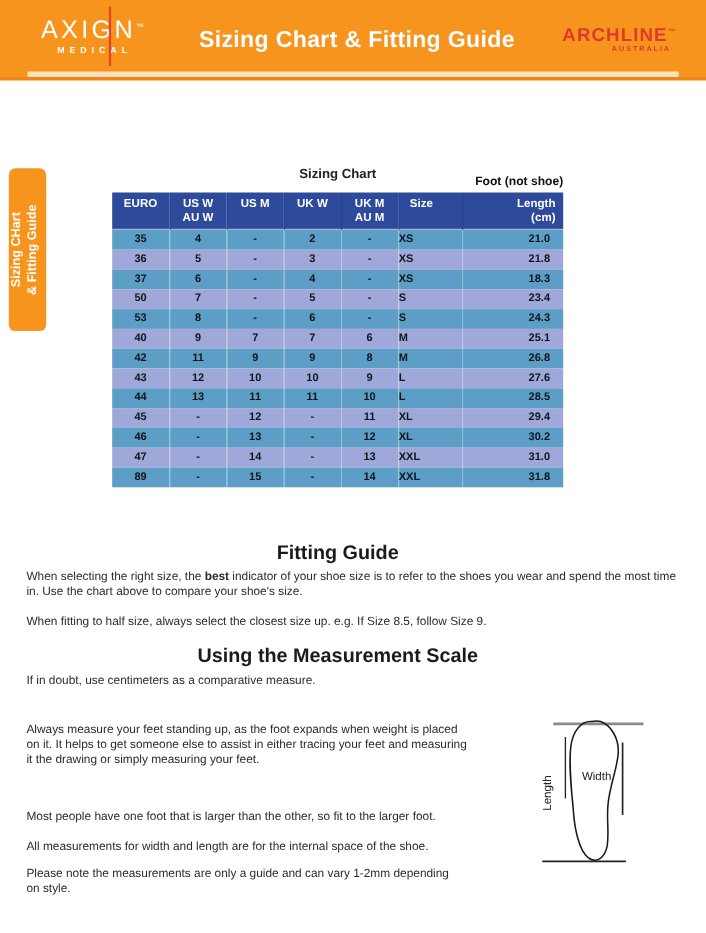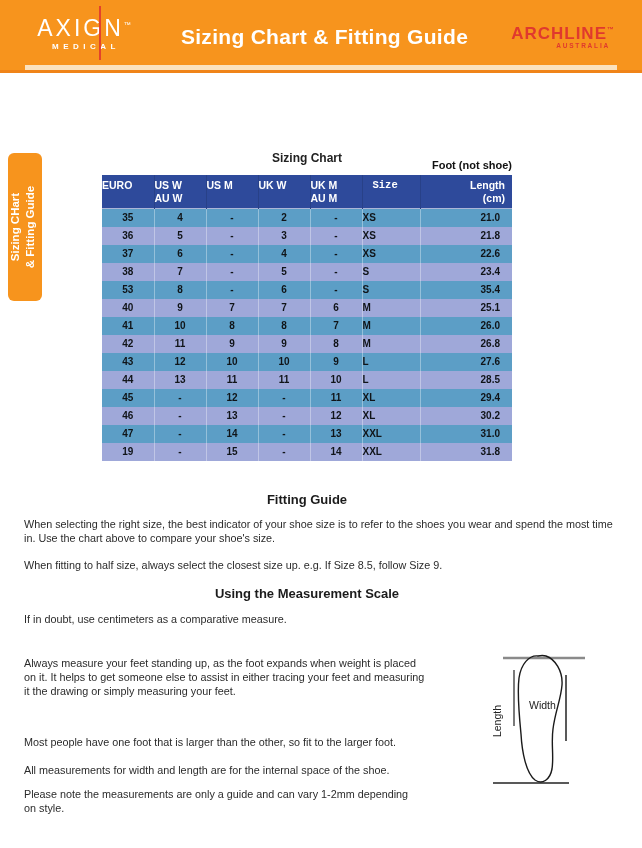--- a/index.html
+++ b/index.html
@@ -29,46 +29,46 @@
 
   
   .chart-area { position:absolute; left:102px; top:150px; width:410px; }
   .chart-titles { position:relative; height:25px; }
   .chart-title { position:absolute; left:0; right:0; top:1px; text-align:center; font-size:12px; font-weight:bold; color:#222; }
   .chart-note { position:absolute; right:0px; top:9px; font-size:11px; font-weight:bold; color:#111;text-align:right; }
 
   table { border-collapse:collapse; table-layout:fixed; width:410px; }
   col.c0,col.c1,col.c2,col.c3,col.c4 { width:52px; }
   col.c5 { width:58px; } col.c6 { width:92px; }
-  thead th { background:var(--header-blue); color:#fff; font-size:10.5px; font-weight:bold; vertical-align:top; padding:4px 0 3px 0; line-height:13px; text-align:left; }
-  thead th.c5 { text-align:left; padding-left:10px;font-family:Liberation Mono, monospace; }
+  thead th { background:var(--header-blue); color:#fff; font-size:10.5px; font-weight:bold; vertical-align:top; padding:4px 0 3px 0; line-height:13px; text-align:center; }
+  thead th.c5 { text-align:left; padding-left:10px; }
   thead th.c6 { text-align:right; padding-right:7px; }
   th + th { border-left:1px solid rgba(0,0,0,0.12); }
   tbody td { height:18px; line-height:18px; font-size:10px; font-weight:bold; color:#101418; text-align:center; padding:0; }
   tbody td.c5 { text-align:left; }
   tbody td.c6 { text-align:right; padding-right:12px; }
   td + td { border-left:1px solid rgba(255,255,255,0.35); }
   tbody tr:nth-child(odd)  td { background:var(--row-teal); }
   tbody tr:nth-child(even) td { background:var(--row-periwinkle); }
   thead tr { border-bottom:1px solid rgba(255,255,255,0.6); }
 
   
   .fitting { position:absolute; left:22px; top:487px; width:600px; font-size:10.8px; color:#2b2b2b; }
-  .fitting .hd { position:absolute; left:0; width:570px; text-align:center; font-size:13px; font-weight:bold; color:#1b1b1b; }
+  .fitting .hd { position:absolute; left:0; width:570px; text-align:center; font-size:18px; font-weight:bold; color:#1b1b1b; }
   .fg-h  { top:5px; }
   .ms-h  { top:99px; }
   .para  { position:absolute; left:2px; line-height:14px; }
   .p1 { top:30px;  width:600px; }
   .p2 { top:71px;  width:600px; }
   .p3 { top:125px; width:600px; }
   .p4 { top:169px; width:490px; white-space:pre-line; }
   .p5 { top:216px; width:560px;margin-top:32px; }
   .p6 { top:276px; width:560px; }
   .p7 { top:300px; width:560px; white-space:pre-line; }
-  .bold { font-weight:normal; }
+  .bold { font-weight:bold; }
 
   
   .foot-diagram { position:absolute; left:485px; top:642px; width:160px; height:150px; }
   .foot-diagram svg text { font-family:"Liberation Sans", sans-serif; }
 </style>
 </head>
 <body>
 
 <div class="page">
 
@@ -157,59 +157,50 @@
             <td class="c5">XS</td>
             <td class="c6">21.8</td>
           </tr>
           <tr>
             <td class="c0">37</td>
             <td class="c1">6</td>
             <td class="c2">-</td>
             <td class="c3">4</td>
             <td class="c4">-</td>
             <td class="c5">XS</td>
-            <td class="c6">22.6</td>
-          </tr>
-          <tr>
-            <td class="c0">38</td>
+            <td class="c6">18.3</td>
+          </tr>
+          <tr>
+            <td class="c0">50</td>
             <td class="c1">7</td>
             <td class="c2">-</td>
             <td class="c3">5</td>
             <td class="c4">-</td>
             <td class="c5">S</td>
             <td class="c6">23.4</td>
           </tr>
           <tr>
             <td class="c0">53</td>
             <td class="c1">8</td>
             <td class="c2">-</td>
             <td class="c3">6</td>
             <td class="c4">-</td>
             <td class="c5">S</td>
-            <td class="c6">35.4</td>
+            <td class="c6">24.3</td>
           </tr>
           <tr>
             <td class="c0">40</td>
             <td class="c1">9</td>
             <td class="c2">7</td>
             <td class="c3">7</td>
             <td class="c4">6</td>
             <td class="c5">M</td>
             <td class="c6">25.1</td>
           </tr>
           <tr>
-            <td class="c0">41</td>
-            <td class="c1">10</td>
-            <td class="c2">8</td>
-            <td class="c3">8</td>
-            <td class="c4">7</td>
-            <td class="c5">M</td>
-            <td class="c6">26.0</td>
-          </tr>
-          <tr>
             <td class="c0">42</td>
             <td class="c1">11</td>
             <td class="c2">9</td>
             <td class="c3">9</td>
             <td class="c4">8</td>
             <td class="c5">M</td>
             <td class="c6">26.8</td>
           </tr>
           <tr>
             <td class="c0">43</td>
@@ -250,21 +241,21 @@
           <tr>
             <td class="c0">47</td>
             <td class="c1">-</td>
             <td class="c2">14</td>
             <td class="c3">-</td>
             <td class="c4">13</td>
             <td class="c5">XXL</td>
             <td class="c6">31.0</td>
           </tr>
           <tr>
-            <td class="c0">19</td>
+            <td class="c0">89</td>
             <td class="c1">-</td>
             <td class="c2">15</td>
             <td class="c3">-</td>
             <td class="c4">14</td>
             <td class="c5">XXL</td>
             <td class="c6">31.8</td>
           </tr>
         </tbody>
     </table>
   </section>

